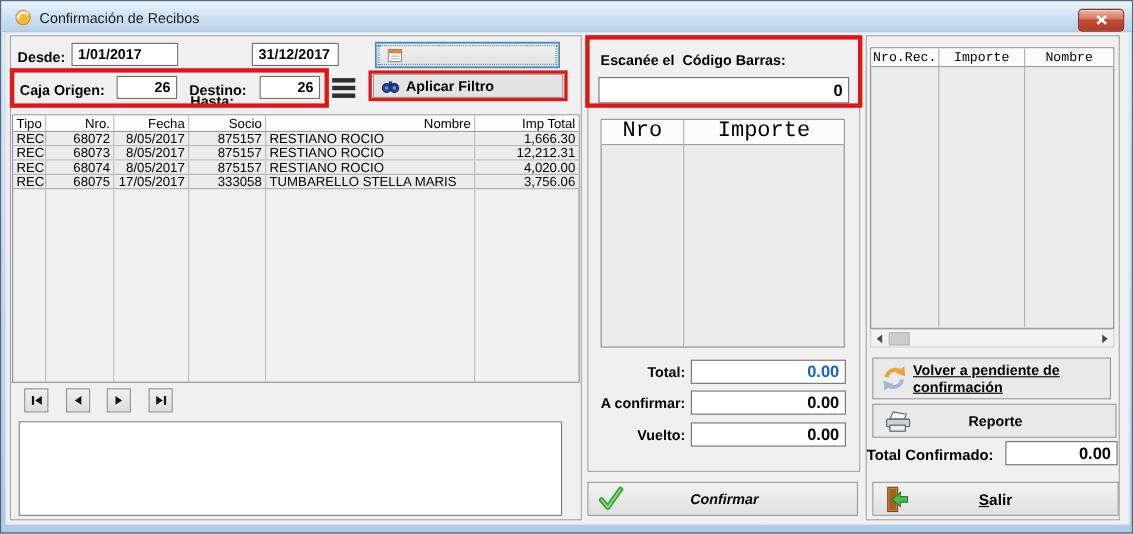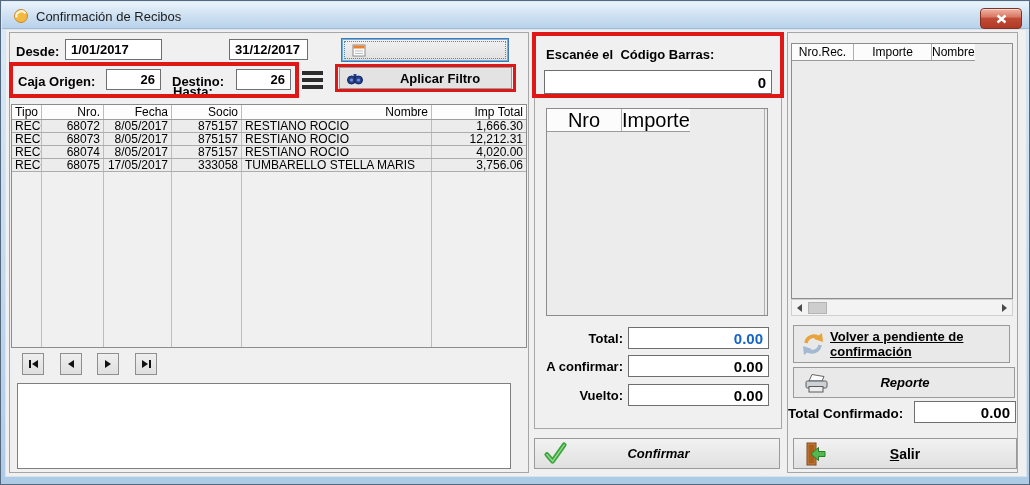--- a/index.html
+++ b/index.html
@@ -50,21 +50,21 @@
   .nav { position:absolute; top:352px; width:22px; height:22px;
     background:linear-gradient(#efefef,#dfdfdf); border:1px solid #8f8f8f;
     display:flex; align-items:center; justify-content:center; gap:1px; }
   .tri-l { width:0; height:0; border:4px solid transparent; border-right:6px solid #111; border-left:0; }
   .tri-r { width:0; height:0; border:4px solid transparent; border-left:6px solid #111; border-right:0; }
   .vbar { width:2px; height:8px; background:#111; }
   .memo { position:absolute; left:16px; top:382px; width:494px; height:86px;
     background:#fff; border:1px solid #7f7f7f; }
   
   .etab { position:absolute; border:1px solid #8c8c8c; background:#ececec;
-    display:flex; flex-direction:row; }
+    display:flex; flex-direction:column;font-family:Liberation Mono, monospace; }
   .etab .eh { display:flex; background:#fcfcfc; border-bottom:1px solid #9a9a9a; }
   .etab .eh div { text-align:center; overflow:hidden; white-space:nowrap; }
   .etab .eb { flex:1; display:flex; }
   .etab .eb div { border-right:1px solid #b0b0b0; }
   .etab .eb div:last-child { border-right:none; }
   
   .hsb { position:absolute; left:790px; top:298px; width:222px; height:17px;
     background:#f3f3f3; border:1px solid #d0d0d0; display:flex; align-items:center; }
   .hsb .thumb { position:absolute; left:16px; top:2px; width:19px; height:12px;
     background:#cdcdcd; border:1px solid #b4b4b4; }
@@ -136,21 +136,21 @@
   <div class="btn" style="left:338px;top:66px;width:173px;height:22px;background:#e3e3e3;">
     <span style="display:flex;margin-left:7px;">
       <svg width="16" height="13" viewBox="0 0 16 13">
         <rect x="6.5" y="2" width="3" height="5" fill="#25408f"></rect>
         <circle cx="4.5" cy="8" r="4" fill="#25408f" stroke="#16245c"></circle>
         <circle cx="11.5" cy="8" r="4" fill="#25408f" stroke="#16245c"></circle>
         <circle cx="4.5" cy="8" r="1.6" fill="#6f8fd8"></circle>
         <circle cx="11.5" cy="8" r="1.6" fill="#6f8fd8"></circle>
       </svg>
     </span>
-    <span class="cap" style="text-align:center;padding-left:6px;">Aplicar Filtro</span>
+    <span class="cap" style="text-align:left;padding-left:6px;">Aplicar Filtro</span>
   </div>
 
   <div class="rt">
     <div class="rt-head">
       <div class="c w0">Tipo</div>
       <div class="c w1">Nro.</div>
       <div class="c w2">Fecha</div>
       <div class="c w3">Socio</div>
       <div class="c w4">Nombre</div>
       <div class="c w5">Imp Total</div>
@@ -277,21 +277,21 @@
       <svg width="26" height="26" viewBox="0 0 26 26">
         <path d="M6 12 A8 8 0 0 1 19 7" fill="none" stroke="#e8a33d" stroke-width="3.6"></path>
         <path d="M22 2 L23 11 L14 8 Z" fill="#e8a33d"></path>
         <path d="M20 14 A8 8 0 0 1 7 19" fill="none" stroke="#a3b9d1" stroke-width="3.6"></path>
         <path d="M4 24 L3 15 L12 18 Z" fill="#a3b9d1"></path>
       </svg>
     </span>
     <span class="volver-cap">Volver a pendiente de confirmación</span>
   </div>
 
-  <div class="btn" style="left:792px;top:366px;width:222px;height:31px;background:#e9e9e9;font-style:italic;">
+  <div class="btn" style="left:792px;top:366px;width:222px;height:31px;background:#e9e9e9;">
     <span style="display:flex;margin-left:10px;">
       <svg width="26" height="22" viewBox="0 0 26 22">
         <path d="M5 9 L8 2.5 L20 4.5 L18 9 Z" fill="#fdfdfd" stroke="#666"></path>
         <rect x="2" y="9" width="21" height="7" rx="1.5" fill="#cdd2d6" stroke="#5a5a5a"></rect>
         <rect x="5" y="14.5" width="14" height="5.5" fill="#ececec" stroke="#5a5a5a"></rect>
       </svg>
     </span>
     <span class="cap" style="margin-right:34px;">Reporte</span>
   </div>
 

